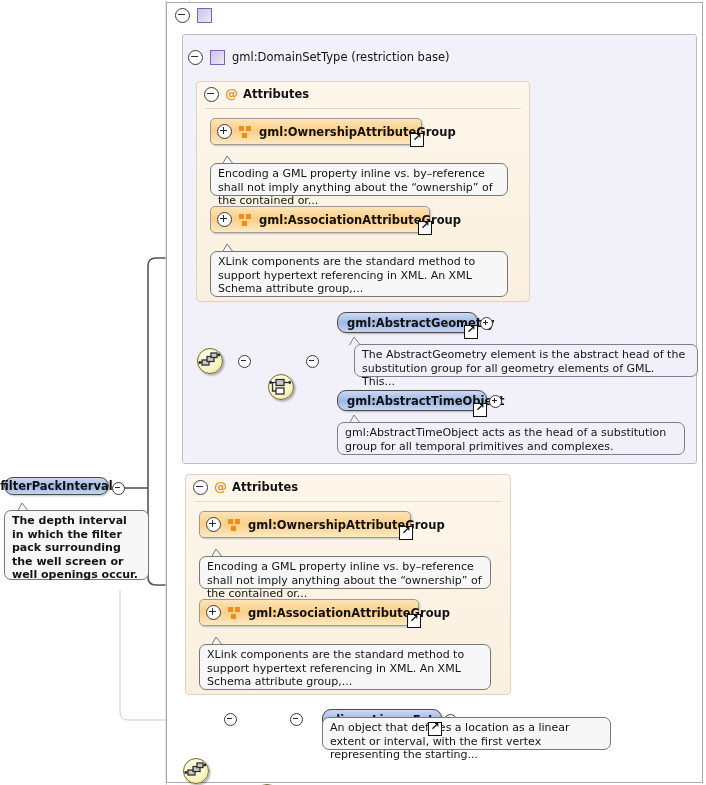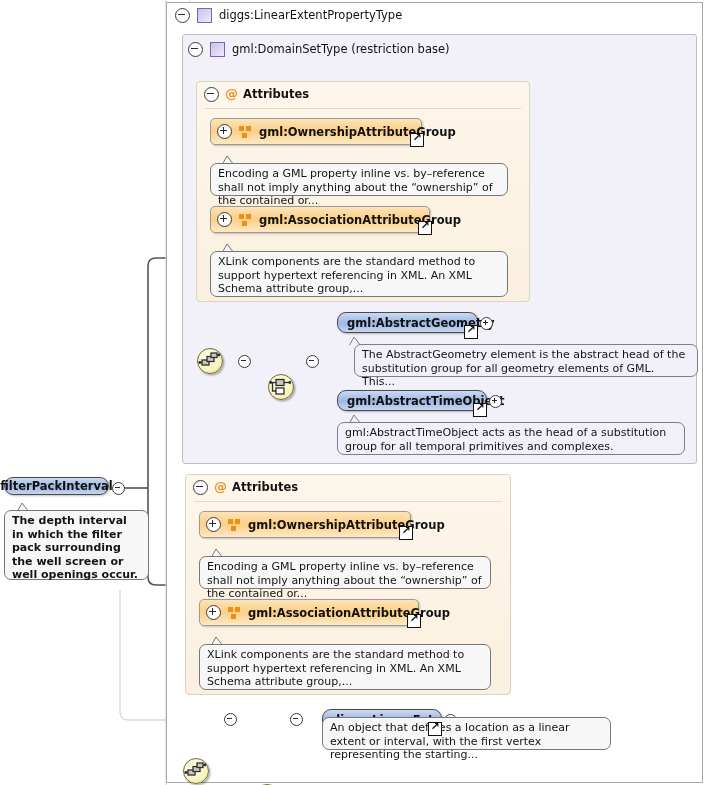--- a/index.html
+++ b/index.html
@@ -15,21 +15,21 @@
     left:166px;top:2px;width:537px;height:781px;
     background:#ffffff;border:1px solid #a8a8a8;
   }
   .inner-box{
     left:182px;top:34px;width:515px;height:430px;
     background:#f2f0f8;border:1px solid #bdbdc8;border-radius:3px;
   }
   
   .type-head{display:flex;align-items:center;gap:7px;}
   .outer-head{left:175px;top:6px;height:18px;}
-  .inner-head{left:188px;top:40px;height:18px;text-align:center;}
+  .inner-head{left:188px;top:48px;height:18px;text-align:center;}
   .type-label{font-size:11.5px;color:#121212;white-space:nowrap;}
 
   
   .pm{
     width:13px;height:13px;border-radius:50%;border:1px solid #3a3a3a;
     background:#ffffff;position:relative;flex:0 0 auto;
   }
   .pm::before{
     content:"";position:absolute;left:2px;top:5px;width:7px;height:1px;background:#2a2a2a;
   }
@@ -156,21 +156,20 @@
   <path d="M254,719 H244" stroke="#6a6a6a" stroke-width="1.4" fill="none"></path>
   <path d="M290,719 H322" stroke="#6a6a6a" stroke-width="1.4" fill="none"></path>
 </svg>
 
 <div class="abs outer-box"></div>
 <div class="abs inner-box"></div>
 
 <div class="abs type-head outer-head">
   <span class="pm"></span>
   <span class="ct-icon"></span>
-  <span class="type-label">diggs:LinearExtentPropertyType</span>
 </div>
 
 <div class="abs type-head inner-head">
   <span class="pm"></span>
   <span class="ct-icon"></span>
   <span class="type-label">gml:DomainSetType (restriction base)</span>
 </div>
 
 <div class="abs attr-panel" style="left:196px;top:81px;width:334px;height:221px;"></div>
 <div class="abs attr-head" style="left:204px;top:86px;height:16px;gap:6px;">

